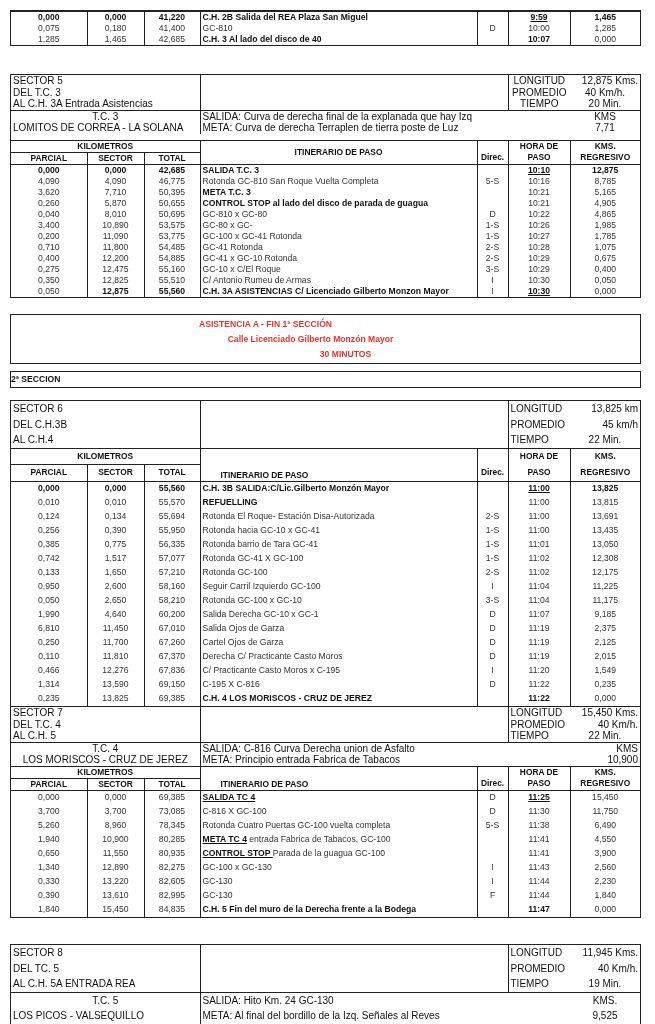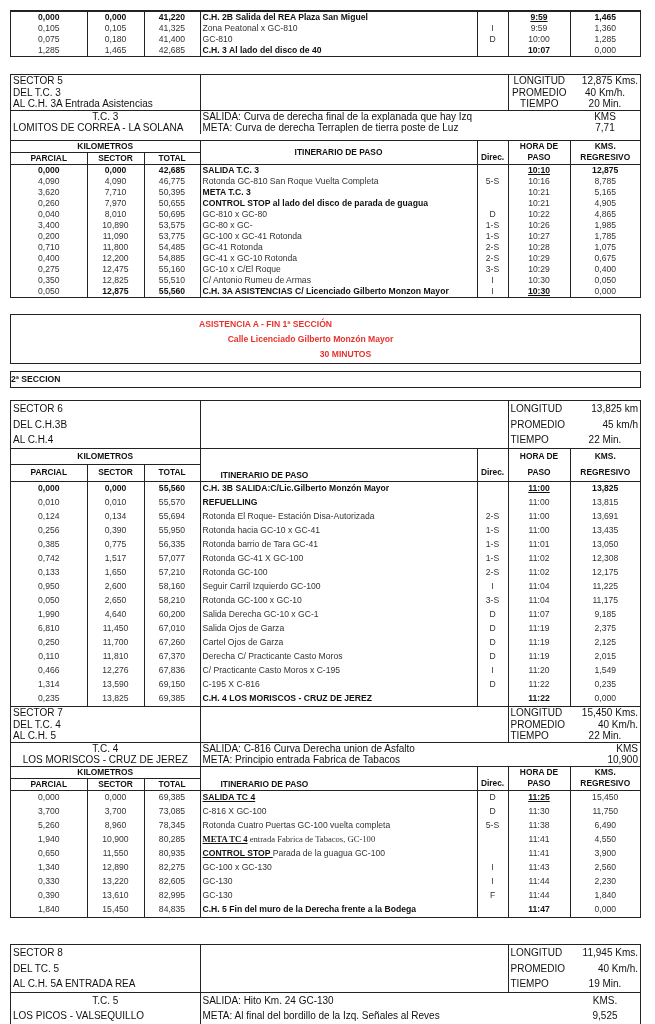--- a/index.html
+++ b/index.html
@@ -40,29 +40,20 @@
         <tr style="border-top: 1.4px solid rgb(34, 34, 34);">
           <td class="c b">0,000</td>
           <td class="c vl b">0,000</td>
           <td class="c vl b">41,220</td>
           <td class="vl b">C.H. 2B Salida del REA Plaza San Miguel</td>
           <td class="c vl"></td>
           <td class="c vl b u">9:59</td>
           <td class="c vl b">1,465</td>
         </tr>
         <tr>
-          <td class="c">0,105</td>
-          <td class="c vl">0,105</td>
-          <td class="c vl">41,325</td>
-          <td class="vl">Zona Peatonal x GC-810</td>
-          <td class="c vl">I</td>
-          <td class="c vl">9:59</td>
-          <td class="c vl">1,360</td>
-        </tr>
-        <tr>
           <td class="c">0,075</td>
           <td class="c vl">0,180</td>
           <td class="c vl">41,400</td>
           <td class="vl">GC-810</td>
           <td class="c vl">D</td>
           <td class="c vl">10:00</td>
           <td class="c vl">1,285</td>
         </tr>
         <tr>
           <td class="c">1,285</td>
@@ -164,21 +155,21 @@
           <td class="c">3,620</td>
           <td class="c vl">7,710</td>
           <td class="c vl">50,395</td>
           <td class="vl b">META T.C. 3</td>
           <td class="c vl"></td>
           <td class="c vl">10:21</td>
           <td class="c vl">5,165</td>
         </tr>
         <tr>
           <td class="c">0,260</td>
-          <td class="c vl">7,970</td>
+          <td class="c vl">5,870</td>
           <td class="c vl">50,655</td>
           <td class="vl b">CONTROL STOP al lado del disco de parada de guagua</td>
           <td class="c vl"></td>
           <td class="c vl">10:21</td>
           <td class="c vl">4,905</td>
         </tr>
         <tr>
           <td class="c">0,040</td>
           <td class="c vl">8,010</td>
           <td class="c vl">50,695</td>
@@ -556,21 +547,21 @@
           <td class="c vl" style="height: 14px;">78,345</td>
           <td class="vl" style="height: 14px;">Rotonda Cuatro Puertas GC-100 vuelta completa</td>
           <td class="c vl" style="height: 14px;">5-S</td>
           <td class="c vl" style="height: 14px;">11:38</td>
           <td class="c vl" style="height: 14px;">6,490</td>
         </tr>
         <tr>
           <td class="c" style="height: 14px;">1,940</td>
           <td class="c vl" style="height: 14px;">10,900</td>
           <td class="c vl" style="height: 14px;">80,285</td>
-          <td class="vl" style="height: 14px; font-family: Liberation Serif, serif;"><span class="b u" style="color: rgb(17, 17, 17);">META TC 4</span><span> entrada Fabrica de Tabacos, GC-100</span></td>
+          <td class="vl" style="height: 14px;"><span class="b u" style="color: rgb(17, 17, 17);">META TC 4</span><span> entrada Fabrica de Tabacos, GC-100</span></td>
           <td class="c vl" style="height: 14px;"></td>
           <td class="c vl" style="height: 14px;">11:41</td>
           <td class="c vl" style="height: 14px;">4,550</td>
         </tr>
         <tr>
           <td class="c" style="height: 14px;">0,650</td>
           <td class="c vl" style="height: 14px;">11,550</td>
           <td class="c vl" style="height: 14px;">80,935</td>
           <td class="vl" style="height: 14px;"><span class="b u" style="color: rgb(17, 17, 17);">CONTROL STOP </span><span> Parada de la guagua GC-100</span></td>
           <td class="c vl" style="height: 14px;"></td>

